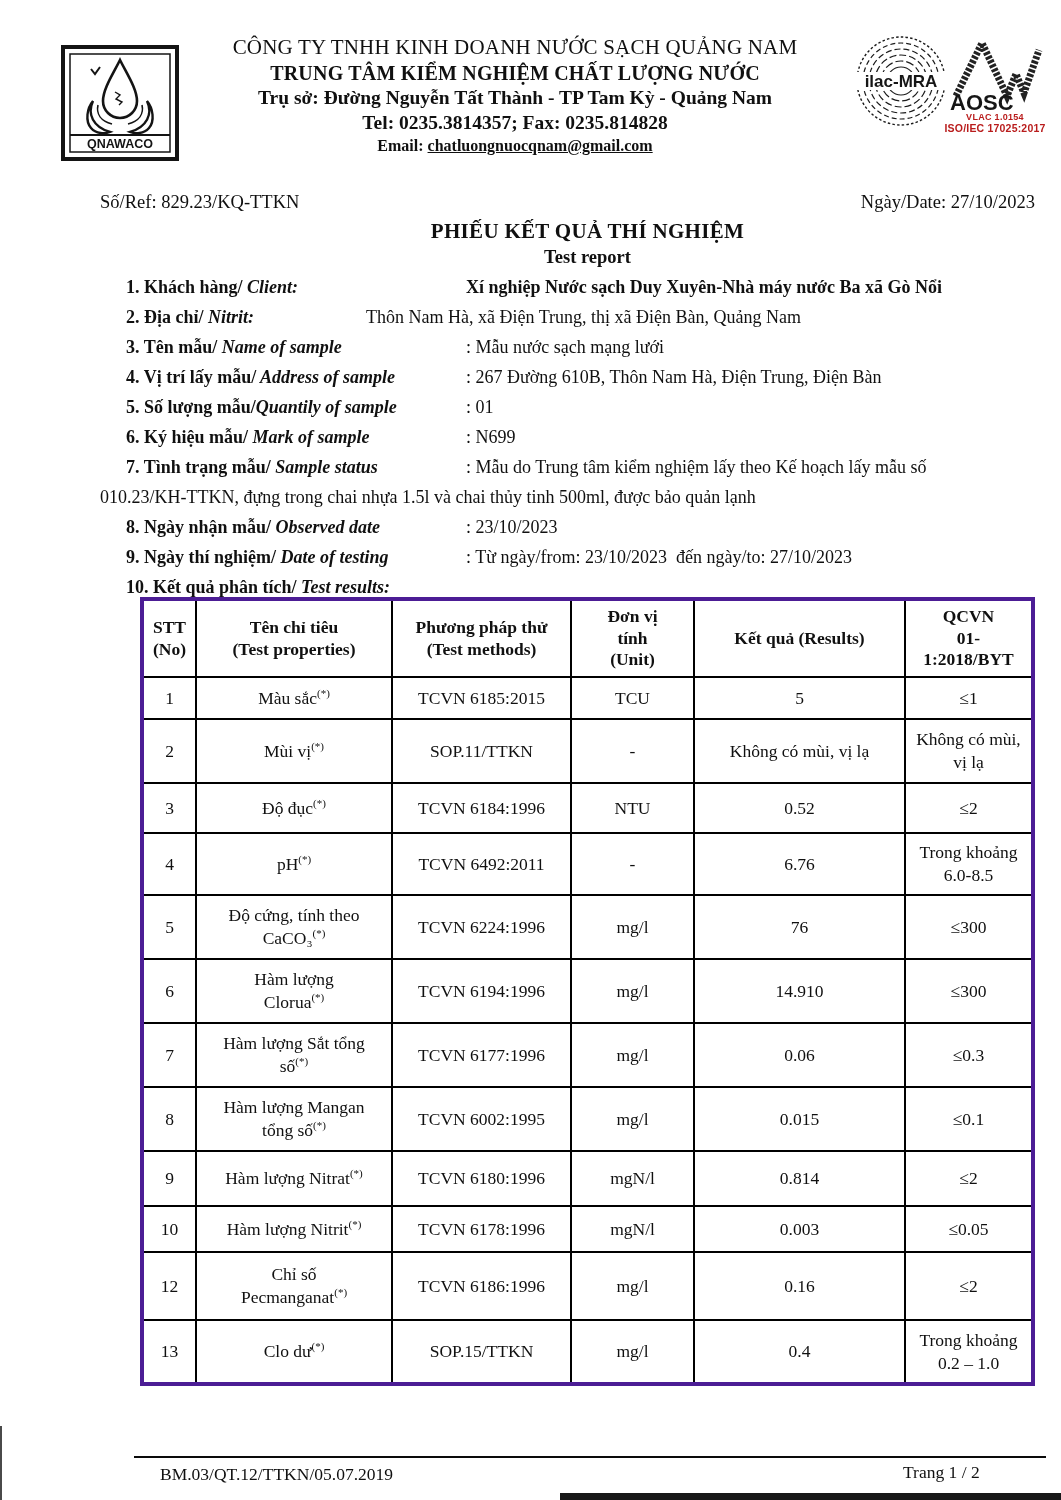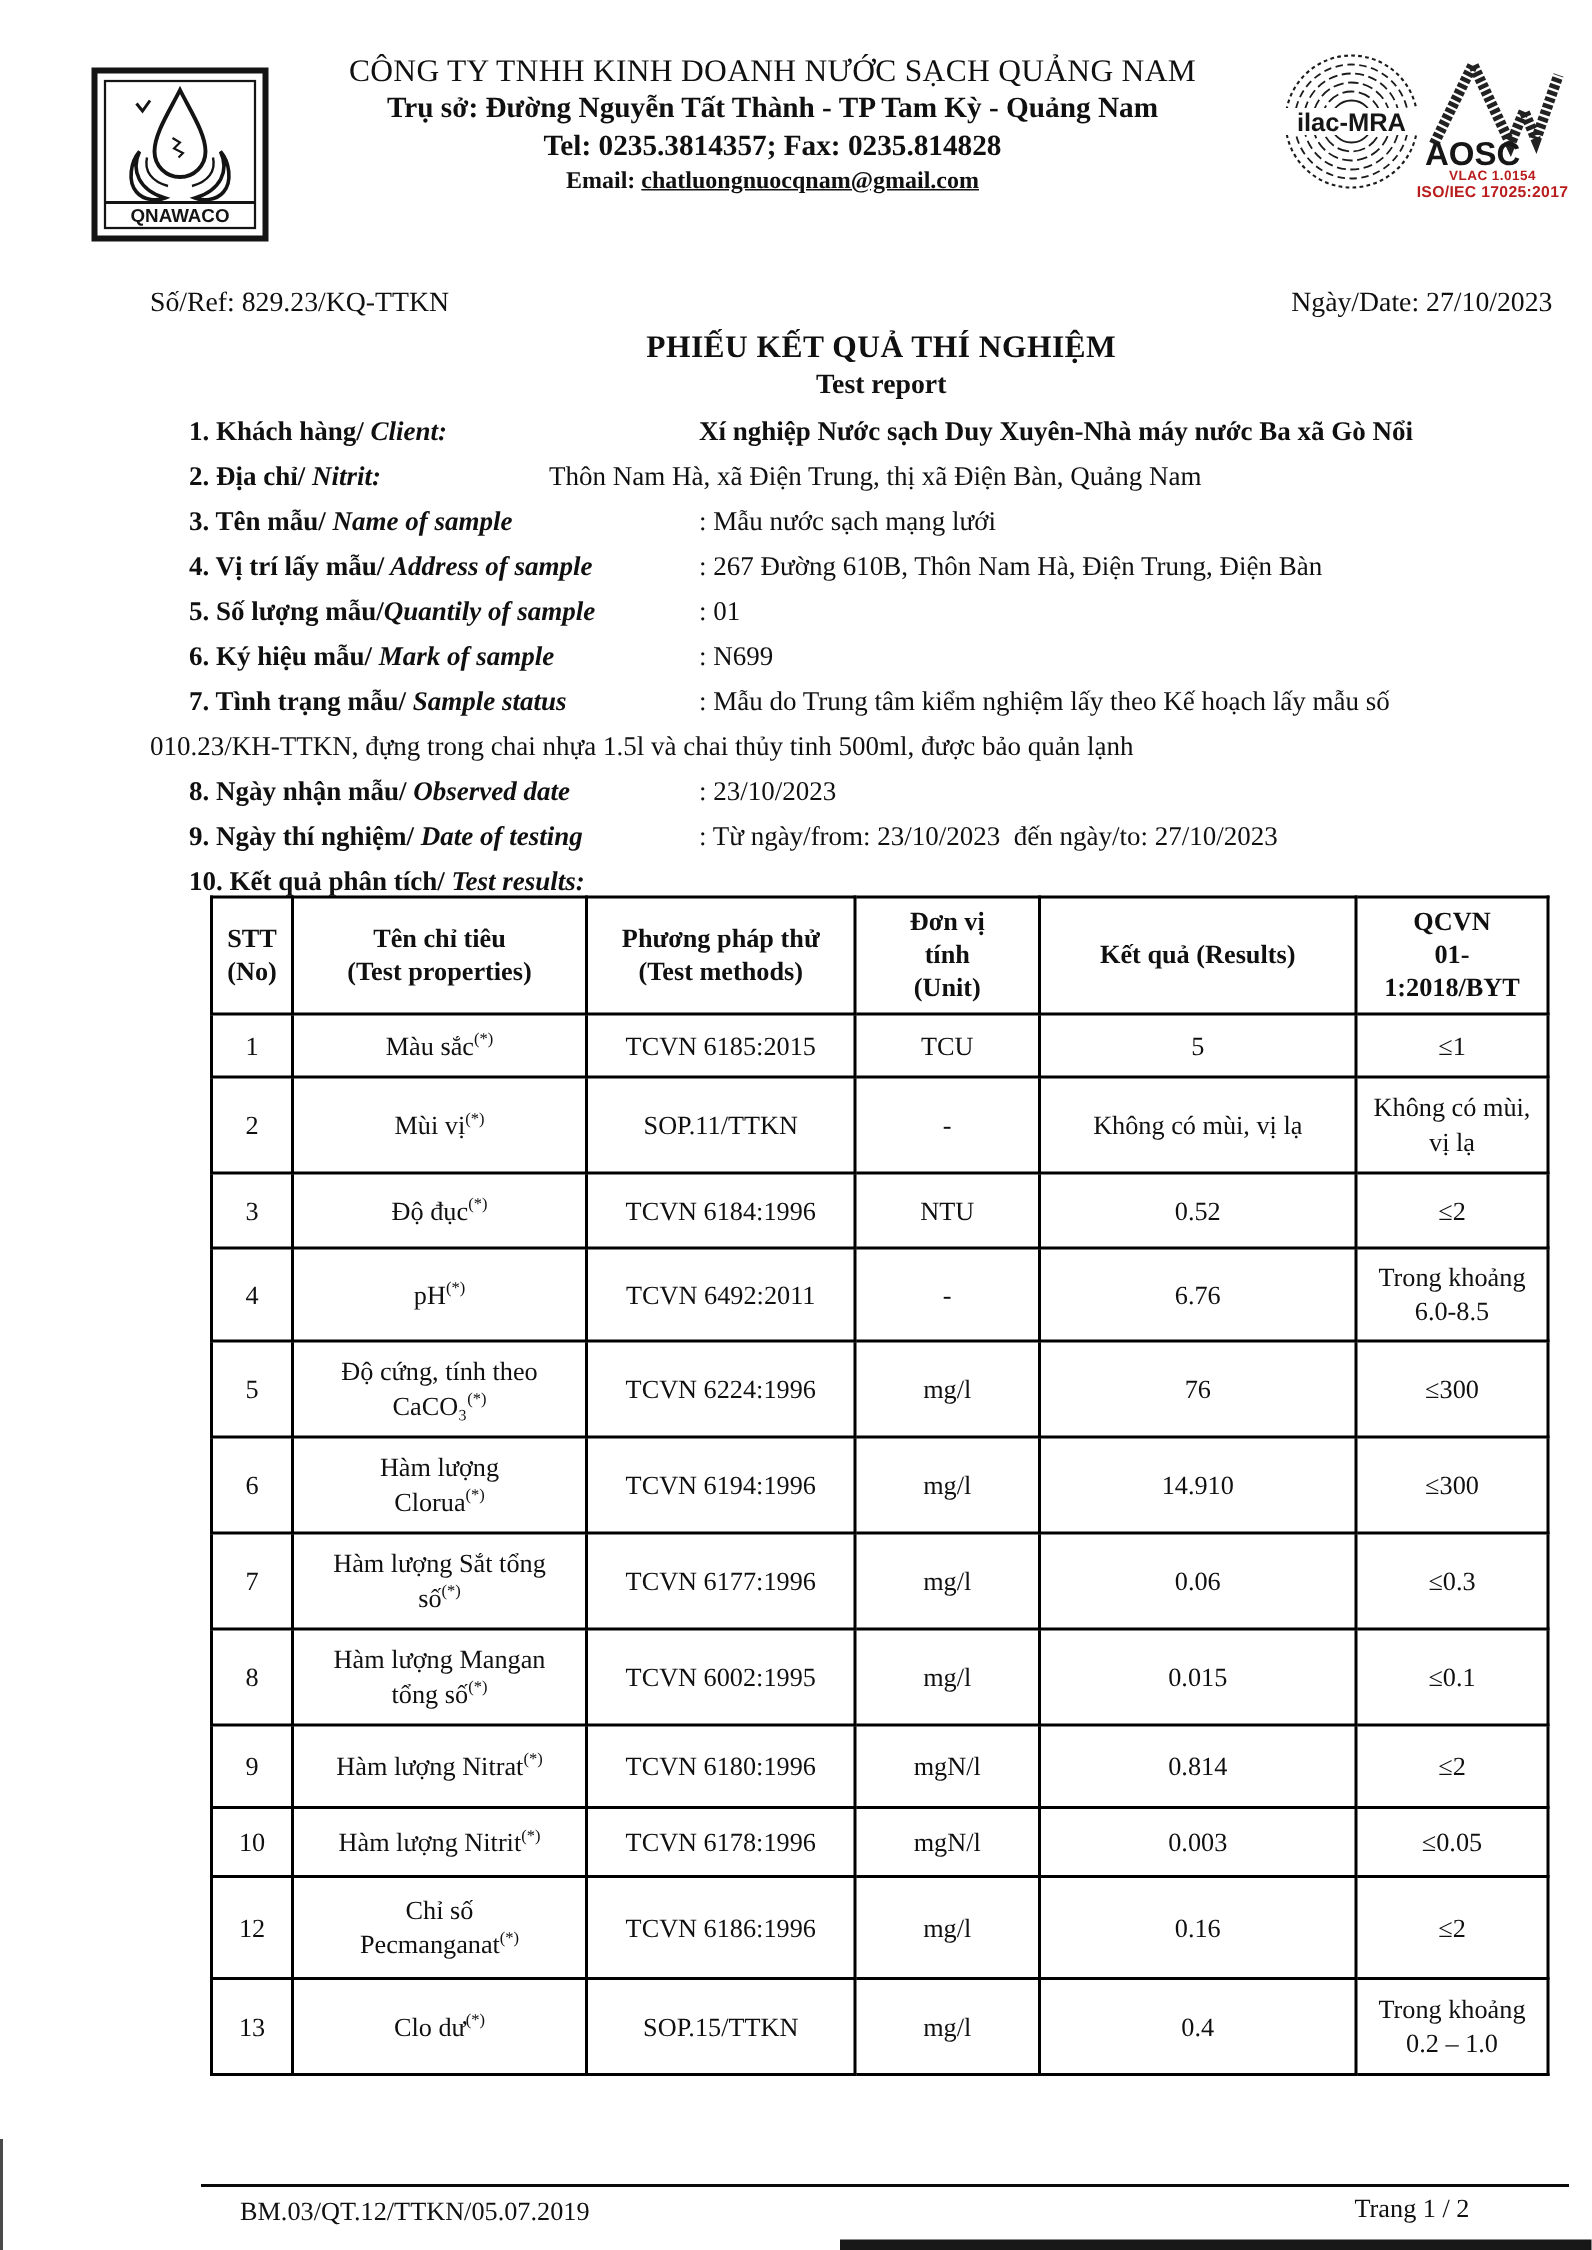--- a/index.html
+++ b/index.html
@@ -36,21 +36,21 @@
   .items{left:100px;top:272px;width:897px;font-size:18px;line-height:30px;}
   .item{white-space:normal;}
   .item .lbl{font-weight:bold;margin-left:26px;}
   .item .lbl .en{font-style:italic;}
   .lblw340{display:inline-block;width:340px;vertical-align:top;}
   .lblw240{display:inline-block;width:240px;vertical-align:top;}
   .val-bold{font-weight:bold;}
 
   
   table.results{left:140px;top:597px;position:absolute;border-collapse:collapse;
-    border:2px solid #4c1d95;table-layout:fixed;}
+    border:4px solid #4c1d95;table-layout:fixed;}
   .results th,.results td{
     border:2px solid #000;text-align:center;vertical-align:middle;
     padding:1px 4px;white-space:pre-line;overflow:hidden;
   }
   .results th{font-size:17.5px;font-weight:bold;line-height:1.25;}
   .results td{font-size:17.5px;line-height:1.3;}
   .results thead tr{height:78px;}
   .results tbody tr:nth-child(1){height:42px;}
   .results tbody tr:nth-child(2){height:64px;}
   .results tbody tr:nth-child(3){height:50px;}
@@ -89,20 +89,21 @@
     <path d="M38,61 C36,70 41,77 52,80" fill="none" stroke="#141414" stroke-width="1.6"></path>
     <path d="M87,57 C93,70 87,83 70,88 C75,90 84,90 89,84 C95,77 93,64 87,57 Z" fill="none" stroke="#141414" stroke-width="2.4"></path>
     <path d="M82,61 C84,70 79,77 68,80" fill="none" stroke="#141414" stroke-width="1.6"></path>
     <line x1="10" y1="91" x2="110" y2="91" stroke="#141414" stroke-width="2"></line>
     <text x="60" y="104" text-anchor="middle" font-family="Liberation Sans, DejaVu Sans, sans-serif" font-size="12.5" font-weight="bold" fill="#141414">QNAWACO</text>
   </svg>
 </div>
 
 <div class="abs header-center">
   <div class="h-line1">CÔNG TY TNHH KINH DOANH NƯỚC SẠCH QUẢNG NAM</div>
+  <div class="h-line2">TRUNG TÂM KIỂM NGHIỆM CHẤT LƯỢNG NƯỚC</div>
   <div class="h-line3">Trụ sở: Đường Nguyễn Tất Thành - TP Tam Kỳ -  Quảng Nam</div>
   <div class="h-line4">Tel: 0235.3814357; Fax: 0235.814828</div>
   <div class="h-line5"><span>Email: </span><span class="email-link">chatluongnuocqnam@gmail.com</span></div>
 </div>
 
 <div class="abs logo-ilac">
   <svg width="92" height="106" viewBox="0 0 92 106">
     <g fill="none" stroke="#1b1b1b">
       <circle cx="46" cy="51" r="44" stroke-width="1.4" stroke-dasharray="2.5 2.2"></circle>
       <circle cx="46" cy="51" r="38" stroke-width="1.2" stroke-dasharray="5 3"></circle>

